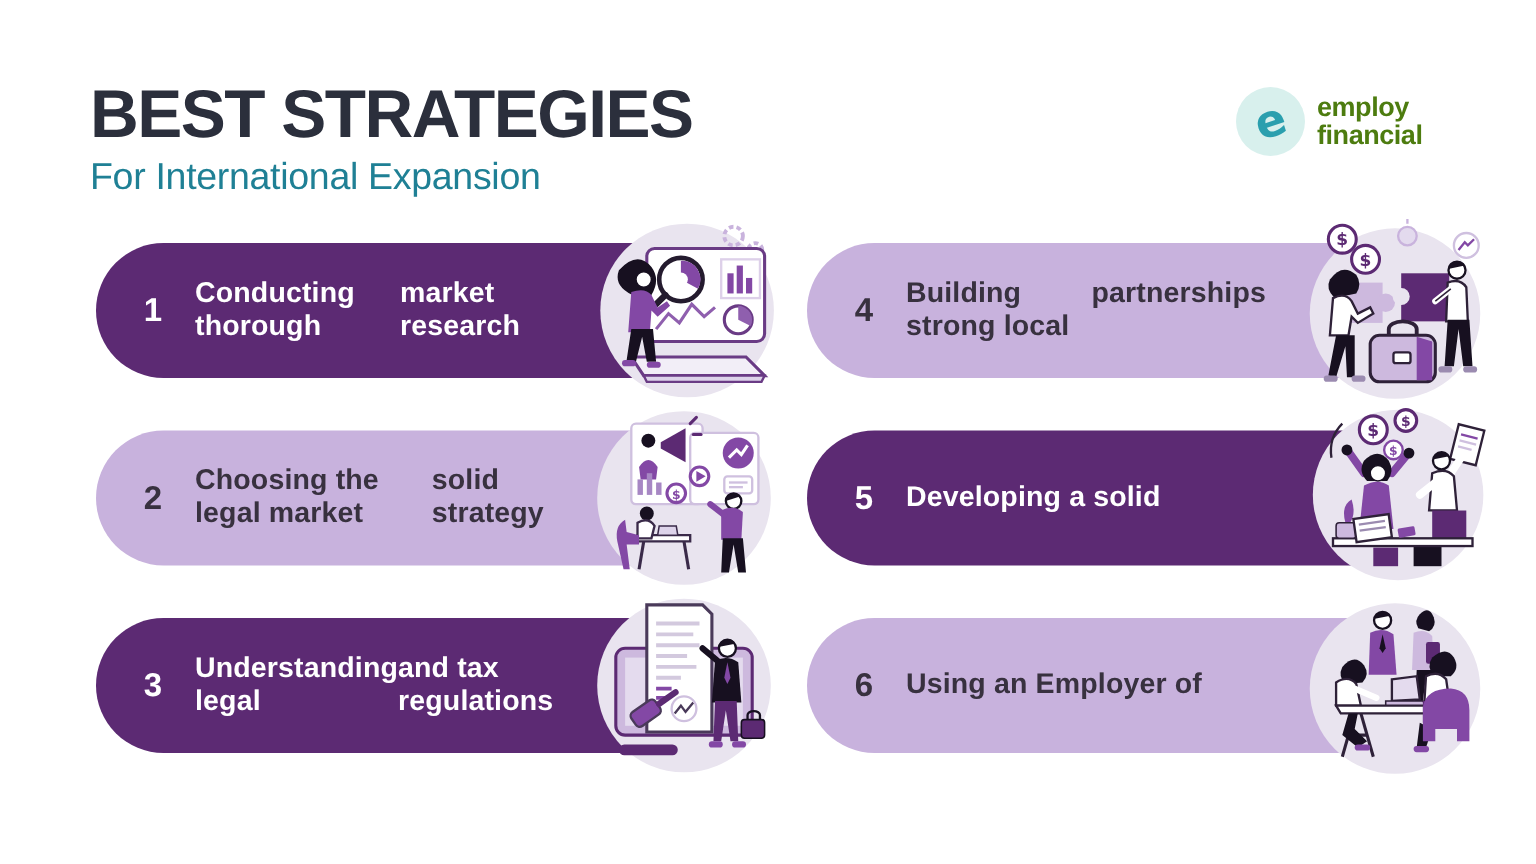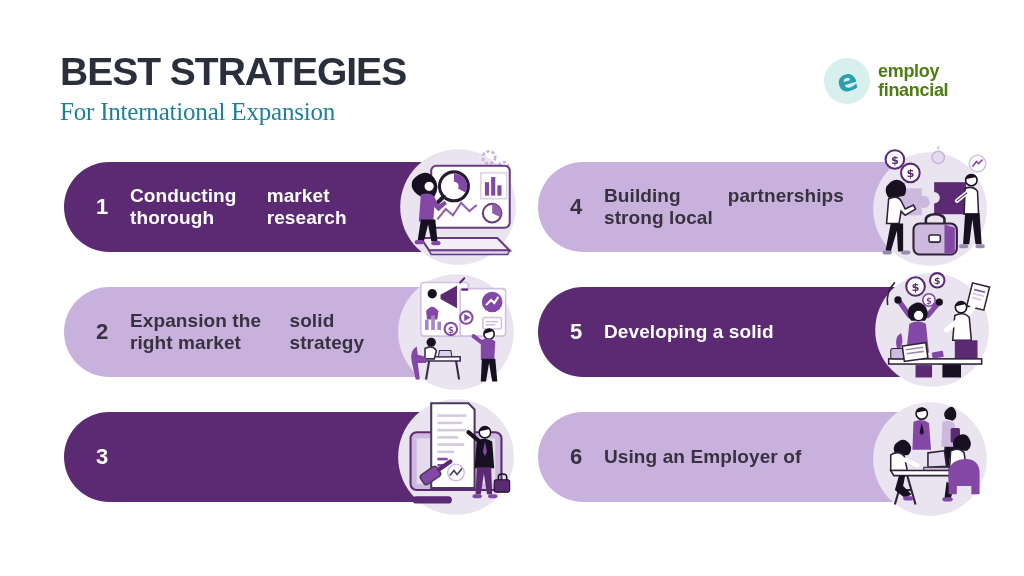--- a/index.html
+++ b/index.html
@@ -17,27 +17,26 @@
   .canvas{
     position:relative;
     width:1024px;height:576px;
     background:#ffffff;
     overflow:hidden;
     font-family:"Liberation Sans","DejaVu Sans",sans-serif;
   }
   
   .header{position:absolute;left:60px;top:52px;}
   .title{
-    font-size:39px;font-weight:800;letter-spacing:-1px;
+    font-size:45px;font-weight:800;letter-spacing:-1px;
     color:var(--title);line-height:1.05;
   }
   .subtitle{
     margin-top:5px;font-size:25px;font-weight:500;letter-spacing:-0.2px;
     color:var(--subtitle-teal);
-    font-family:Liberation Serif, serif;
   }
   .logo{position:absolute;left:824px;top:58px;display:flex;align-items:center;}
   .logo-icon{width:46px;height:46px;flex:0 0 auto;}
   .logo-text{margin-left:8px;font-size:18px;font-weight:700;color:#4d7c0f;
     line-height:19px;letter-spacing:-0.3px;}
   
   .pill{
     position:absolute;width:448px;height:90px;border-radius:45px;
     display:flex;align-items:center;
   }
@@ -163,21 +162,21 @@
         <path d="M94 66 l-2 30 6 0 3 -24 3 24 6 0 -2 -30 z" fill="#171020"></path>
         <rect x="88" y="96" width="9" height="4" rx="2" fill="#9b8bb0"></rect>
         <rect x="104" y="96" width="9" height="4" rx="2" fill="#9b8bb0"></rect>
       </svg>
     </div>
   </div>
 
   <div class="pill light p2">
     <span class="num">2</span>
     <div class="labels">
-      <span>Expansion the right market</span>
+      <span>Choosing the legal market</span>
       <span>solid strategy</span>
     </div>
     <div class="illus">
       <svg viewBox="0 0 120 120">
         <circle cx="60" cy="60" r="56" fill="#e9e4ef"></circle>
         <rect x="26" y="12" width="46" height="52" rx="3" fill="#fff" stroke="#cfc0df" stroke-width="1.5"></rect>
         <rect x="64" y="18" width="44" height="46" rx="3" fill="#fff" stroke="#cfc0df" stroke-width="1.5"></rect>
         <circle cx="37" cy="23" r="4.5" fill="#171020"></circle>
         <path d="M31 40 q6 -9 12 0 l-1 8 -10 0 z" fill="#8348a5"></path>
         <path d="M45 24 l16 -9 v22 l-16 -9 z" fill="#5c2a73"></path>
@@ -260,20 +259,24 @@
           <line x1="37" y1="76" x2="54" y2="76" stroke="#9b8bb0" stroke-width="1.5"></line>
           <line x1="37" y1="80" x2="54" y2="80" stroke="#9b8bb0" stroke-width="1.5"></line>
         </g>
         <rect x="62" y="79" width="11" height="6" rx="1" fill="#8348a5" transform="rotate(-10 67 82)"></rect>
       </svg>
     </div>
   </div>
 
   <div class="pill dark p3">
     <span class="num">3</span>
+    <div class="labels">
+      <span>Understanding legal</span>
+      <span>and tax regulations</span>
+    </div>
     <div class="illus">
       <svg viewBox="0 0 120 120">
         <circle cx="60" cy="60" r="56" fill="#e9e4ef"></circle>
         <rect x="16" y="36" width="88" height="56" rx="6" fill="#cdb9de" stroke="#5c2a73" stroke-width="2"></rect>
         <rect x="22" y="42" width="76" height="44" fill="#e4dbee"></rect>
         <path d="M36 8 h36 l6 6 v76 h-42 z" fill="#fff" stroke="#4a3a5a" stroke-width="2"></path>
         <g stroke="#d3c9de" stroke-width="2.5">
           <line x1="42" y1="20" x2="70" y2="20"></line>
             <line x1="42" y1="27" x2="66" y2="27"></line>
           <line x1="42" y1="34" x2="70" y2="34"></line>

